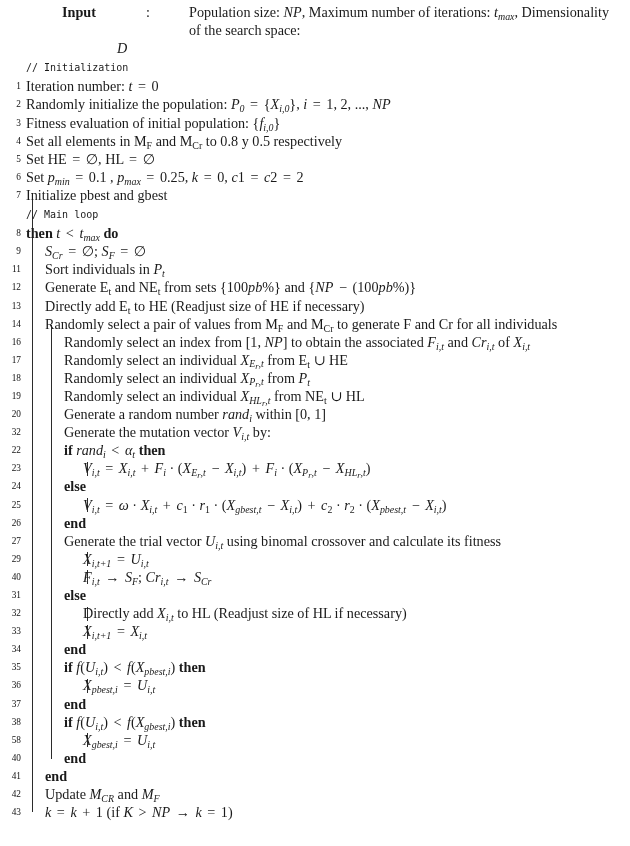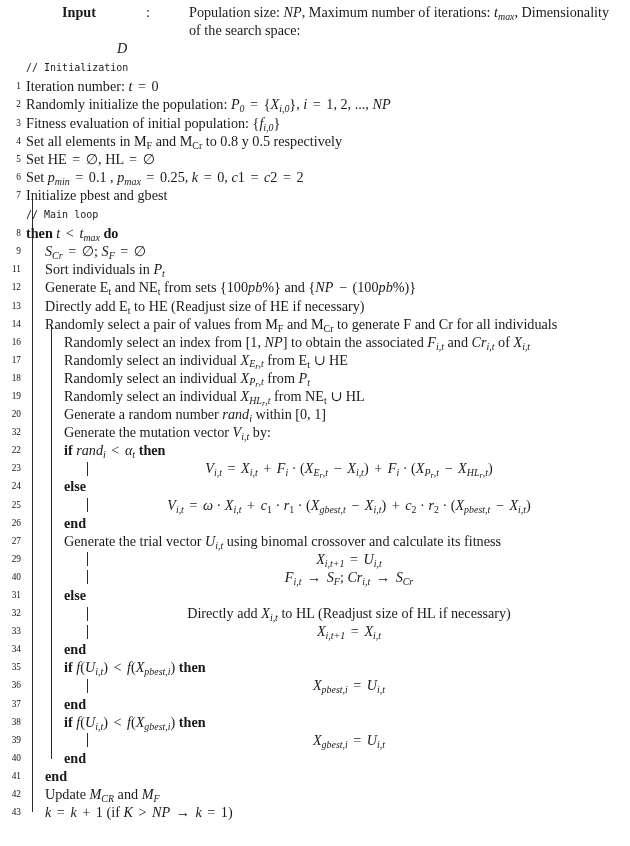--- a/index.html
+++ b/index.html
@@ -48,21 +48,21 @@
     padding-right: 15px;
   }
 
   
   .ind {
     position: relative;
     display: block;
   }
   .lvl1 { padding-left: 19px; font-family: Liberation Serif, serif; }
   .lvl2 { padding-left: 38px; }
-  .lvl3 { padding-left: 57px; text-align: center; }
+  .lvl3 { padding-left: 57px; }
   #rail-while {
     position: absolute;
     left: 31.5px;
     top: 199px;
     width: 1px;
     height: 613px;
     background: #2b2b2b;
   }
   #rail-for {
     position: absolute;
@@ -380,21 +380,21 @@
   </div>
 
   <div class="row">
     <span class="lineno">38</span>
     <span class="body">
         <span class="ind lvl2"><b>if</b> <i>f</i>(<i>U<sub>i,t</sub></i>) <span class="op">&lt;</span> <i>f</i>(<i>X<sub>gbest,i</sub></i>) <b>then</b></span>
       </span>
   </div>
 
   <div class="row">
-    <span class="lineno">39</span>
+    <span class="lineno">58</span>
     <span class="body">
         <span class="tick tick3"></span>
         <span class="ind lvl3"><i>X<sub>gbest,i</sub></i> <span class="op">=</span> <i>U<sub>i,t</sub></i></span>
       </span>
   </div>
 
   <div class="row">
     <span class="lineno">40</span>
     <span class="body">
         <span class="ind lvl2"><b>end</b></span>

